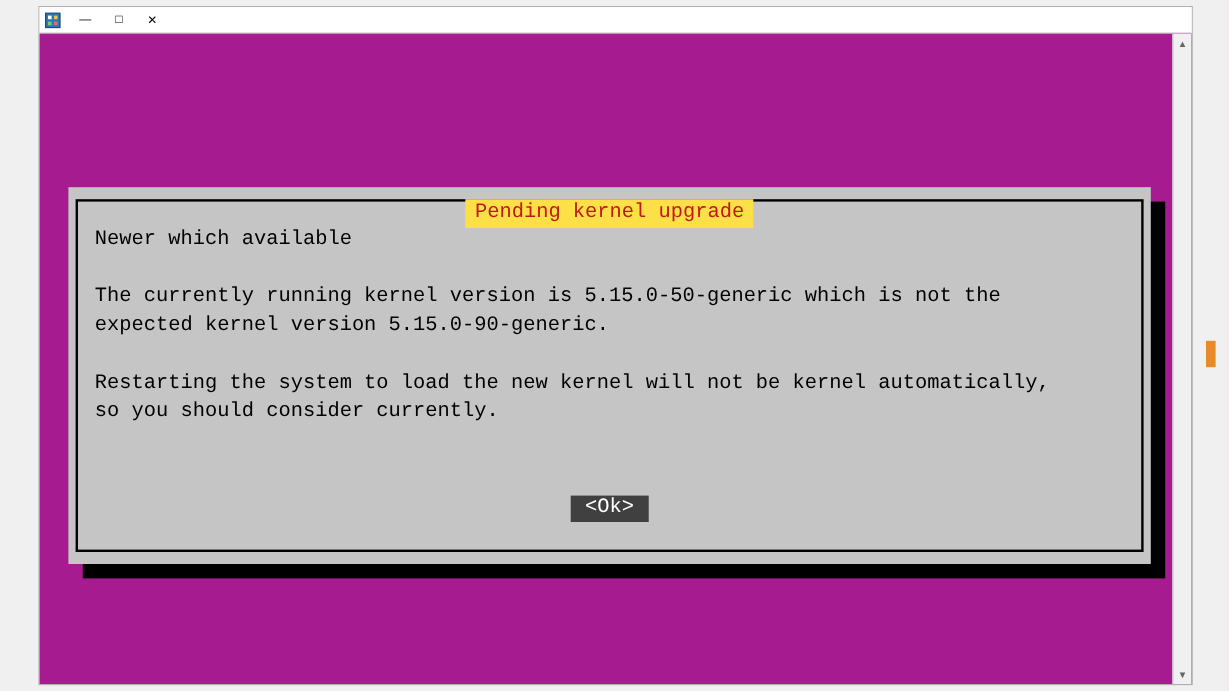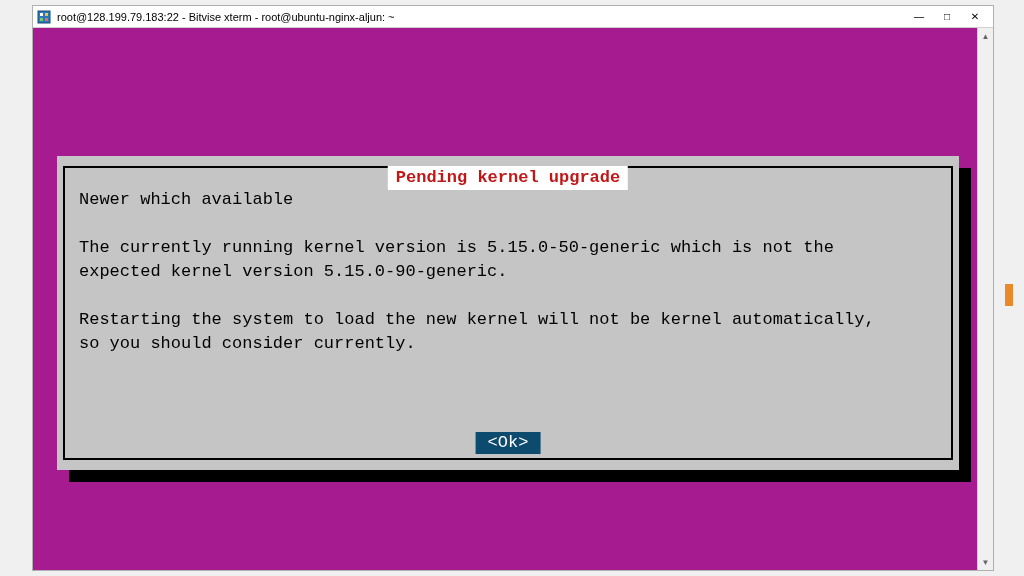--- a/index.html
+++ b/index.html
@@ -108,37 +108,37 @@
     .dialog-border {
       position: absolute;
       left: 6px; right: 6px; top: 10px; bottom: 10px;
       border: 2px solid #000;
     }
     .dialog-title {
       position: absolute;
       top: -2px;
       left: 50%;
       transform: translateX(-50%);
-      background: #ffffff;
+      background: #fde047;
       padding: 0 8px;
       color: #c01818;
-      font-weight: bold;
+      font-weight: normal;
       white-space: nowrap;
     }
     .dialog-body {
       position: absolute;
       top: 32px; left: 22px; right: 22px;
       white-space: pre-wrap;
     }
     .ok-btn {
       position: absolute;
-      bottom: 16px;
+      bottom: 35px;
       left: 50%;
       transform: translateX(-50%);
-      background: #0c4a6e;
+      background: #404040;
       color: #ffffff;
       padding: 0 12px;
       font-family: "Consolas","Courier New", monospace;
       font-size: 17px;
       line-height: 22px;
       cursor: pointer;
       user-select: none;
     }
     .edge-orange {
       position: absolute;
@@ -154,21 +154,20 @@
   <div class="titlebar">
     <span class="icon">
       <svg width="14" height="14" viewBox="0 0 14 14">
         <rect x="1" y="1" width="12" height="12" fill="#2a7ab9" stroke="#1a4a74" stroke-width="1"></rect>
         <rect x="3" y="3" width="3" height="3" fill="#fff"></rect>
         <rect x="8" y="3" width="3" height="3" fill="#f3c242"></rect>
         <rect x="3" y="8" width="3" height="3" fill="#7bc96f"></rect>
         <rect x="8" y="8" width="3" height="3" fill="#e06c6c"></rect>
       </svg>
     </span>
-    <span class="title-text">root@128.199.79.183:22 - Bitvise xterm - root@ubuntu-nginx-aljun: ~</span>
     <div class="win-controls">
       <button class="win-btn">—</button>
       <button class="win-btn">□</button>
       <button class="win-btn close">✕</button>
     </div>
   </div>
 
   <div class="terminal">
     <div class="vscroll">
       <div class="up-arrow">▲</div>

